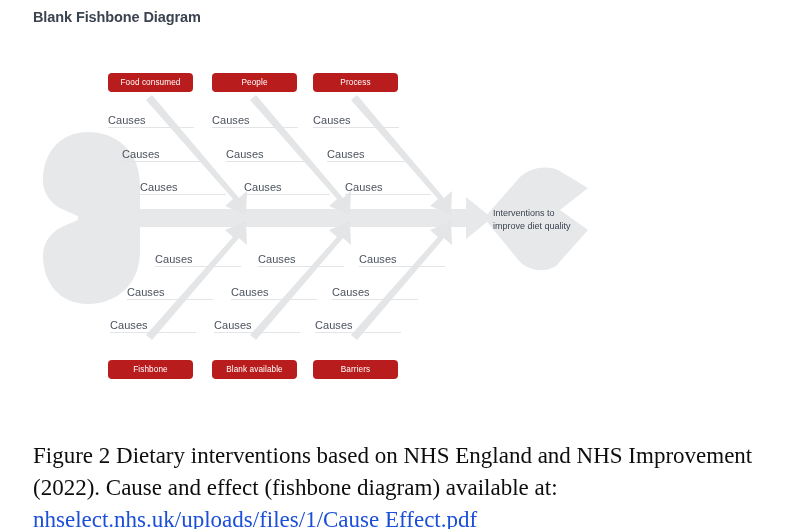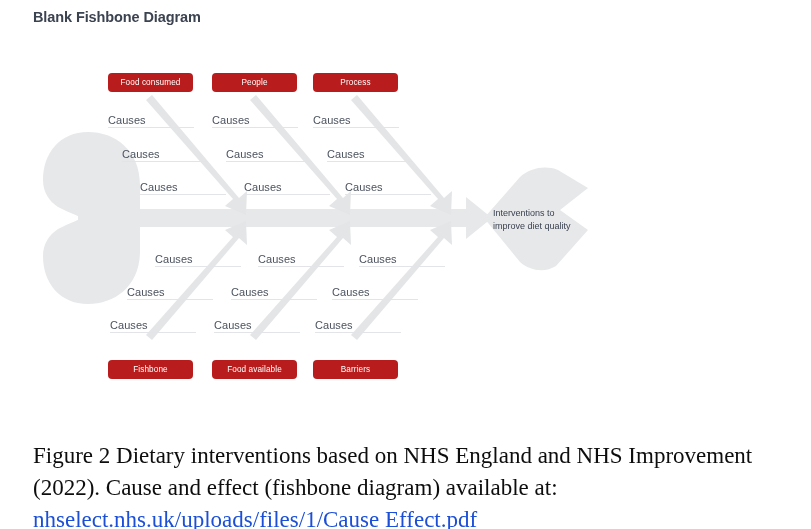--- a/index.html
+++ b/index.html
@@ -151,21 +151,21 @@
     <span>People</span>
   </div>
   <div class="cat-box" style="left:313px; top:33px;">
     <span>Process</span>
   </div>
 
   <div class="cat-box" style="left:108px; top:320px;">
     <span>Fishbone</span>
   </div>
   <div class="cat-box" style="left:212px; top:320px;">
-    <span>Food available</span>
+    <span>Blank available</span>
   </div>
   <div class="cat-box" style="left:313px; top:320px;text-align:right;">
     <span>Barriers</span>
   </div>
 
   <div class="cause" style="left:108px; top:74px;">Causes</div>
   <div class="cause-rule" style="left:108px; top:87px; width:86px;"></div>
   <div class="cause" style="left:122px; top:108px;">Causes</div>
   <div class="cause-rule" style="left:122px; top:121px; width:86px;"></div>
   <div class="cause" style="left:140px; top:141px;">Causes</div>

